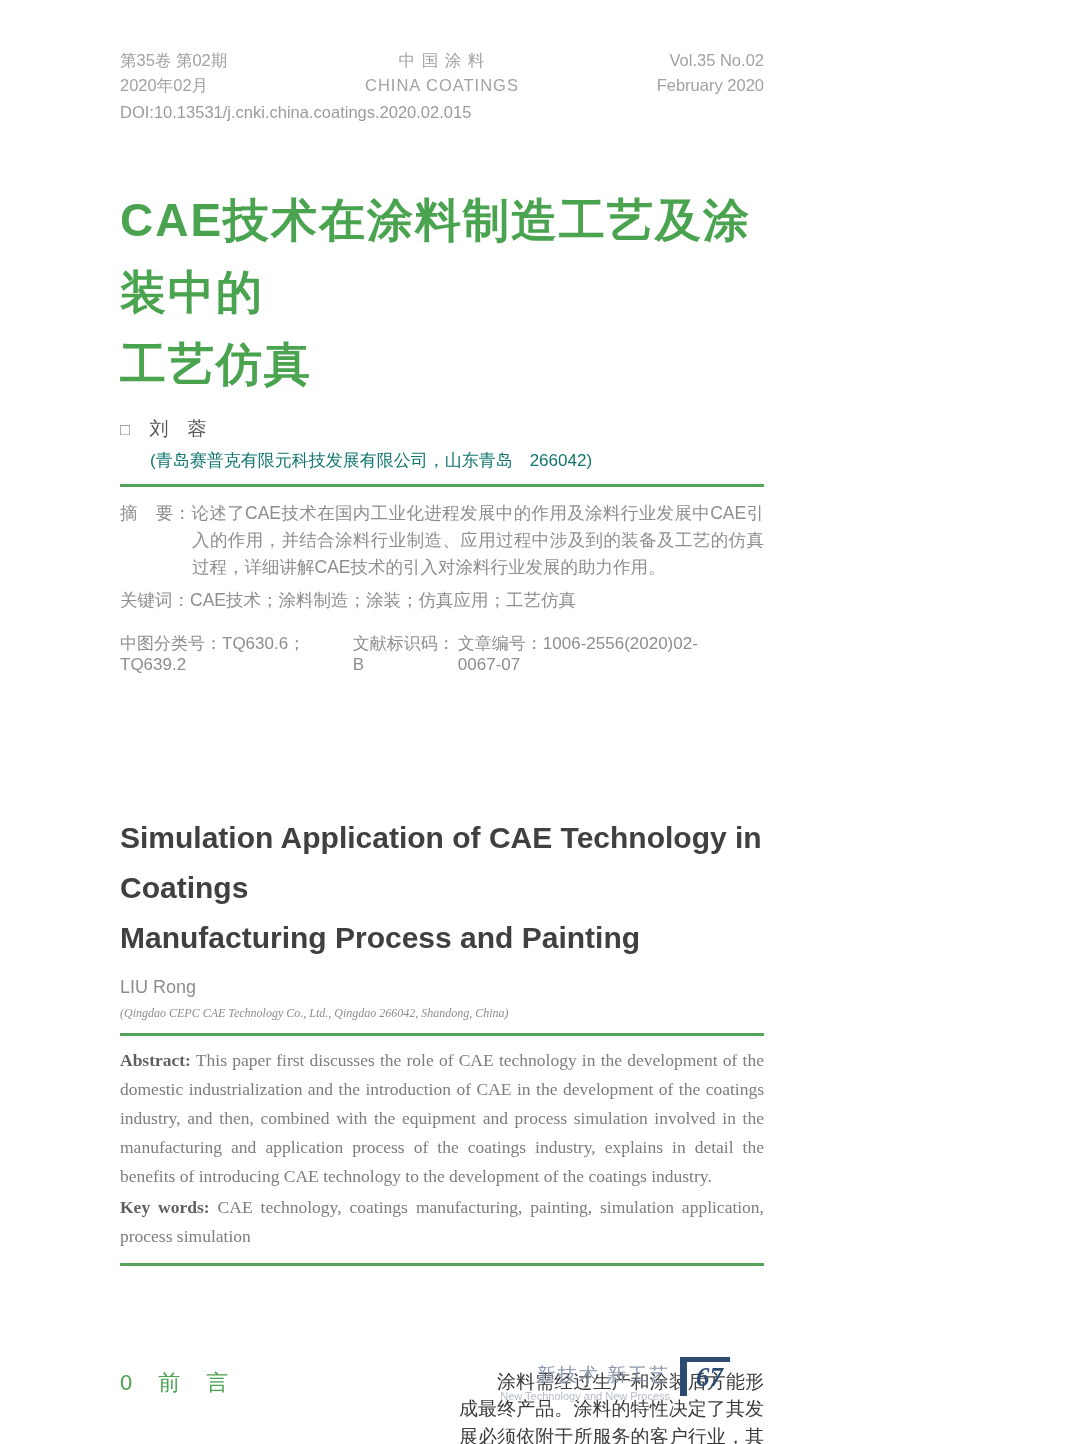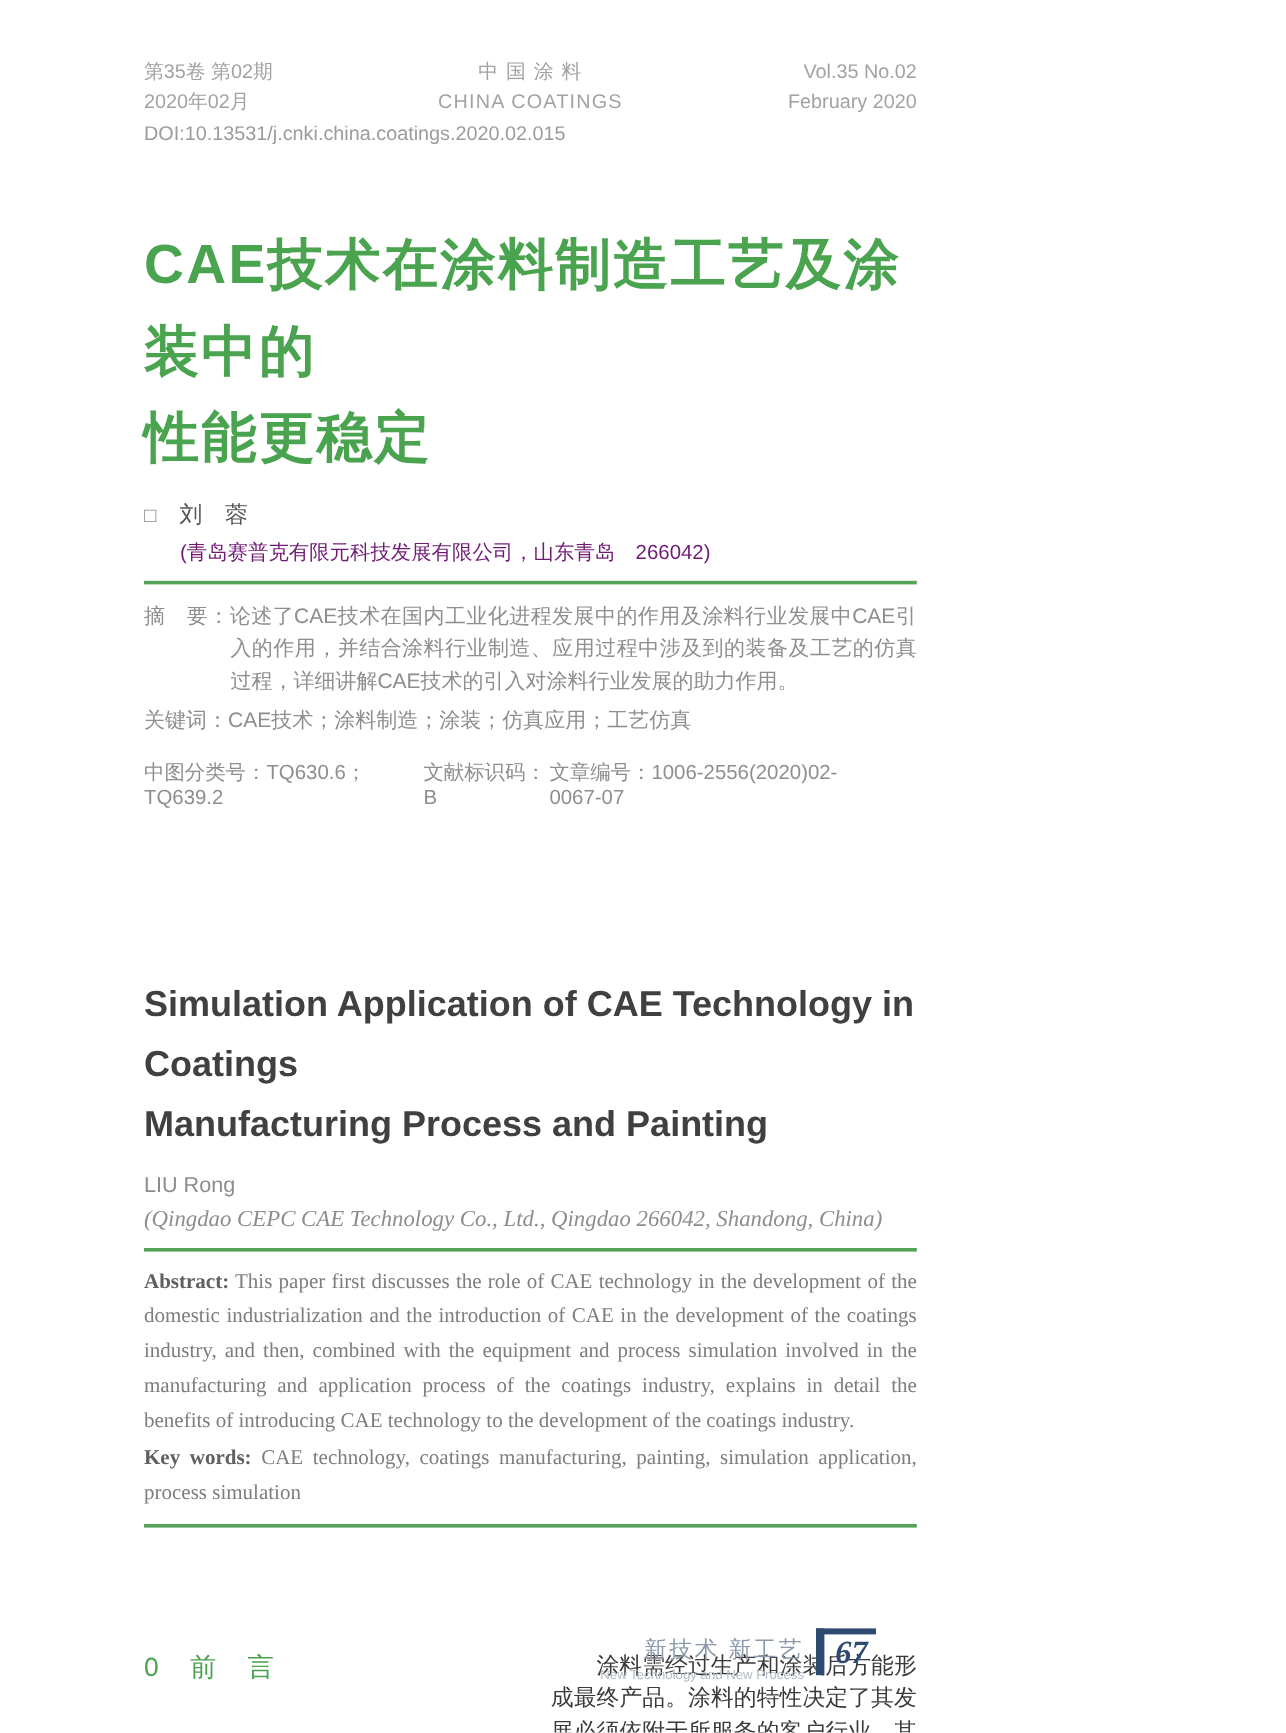--- a/index.html
+++ b/index.html
@@ -19,38 +19,38 @@
   .hcol.right  { text-align:right; }
   .doi { margin-top:5px; color:#9b9b9b; font-size:16.5px; }
 
   
   .title-cn {
     margin:62px 0 0; color:#4aa34f;
     font-size:46px; line-height:72px; font-weight:bold; letter-spacing:2px;
   }
   .author-line { margin-top:16px; font-size:19px; color:#555555; }
   .author-line .marker { color:#8a8a8a; margin-right:14px; font-size:17px; }
-  .affil-cn { margin-top:7px; margin-left:30px; font-size:17px; color:#701a75; }
+  .affil-cn { margin-top:7px; margin-left:30px; font-size:17px; color:#0f766e; }
 
   .rule-green { height:3px; background:#55a25b; border:0; margin:12px 0 0; }
 
   .abs-cn {
     margin:13px 0 0; color:#8e8e8e; font-size:17.5px; line-height:27px;
     padding-left:72px; text-indent:-72px; text-align:justify;
   }
   .kw-cn  { margin-top:6px; color:#8e8e8e; font-size:17.5px; line-height:27px; }
   .meta-row {
     display:flex; justify-content:space-between;
     margin-top:13px; color:#8e8e8e; font-size:17px; padding-right:26px;
   }
 
   
   .title-en { margin:138px 0 0; color:#404040; font-weight:bold; font-size:30px; line-height:50px; }
   .author-en { margin-top:14px; color:#8d8d8d; font-size:18px; }
-  .affil-en  { margin-top:8px; color:#8d8d8d; font-size:19px; font-style:italic;
+  .affil-en  { margin-top:8px; color:#8d8d8d; font-size:12px; font-style:italic;
                font-family:"Liberation Serif", serif; }
   .abs-en, .kw-en {
     margin:10px 0 0; font-family:"Liberation Serif", serif;
     font-size:17.5px; line-height:29px; color:#7d7d7d; text-align:justify;
   }
   .kw-en { margin-top:2px; }
   .abs-label, .kw-label { font-weight:bold; color:#606060; font-family:"Liberation Serif", serif; }
 
   
   .section { margin-top:102px; }
@@ -93,21 +93,21 @@
       <div class="hcol right">
         <div>Vol.35 No.02</div>
         <div>February 2020</div>
       </div>
     </div>
     <div class="doi">DOI:10.13531/j.cnki.china.coatings.2020.02.015</div>
   </header>
 
   <h1 class="title-cn">
     <span>CAE技术在涂料制造工艺及涂装中的</span><br>
-    <span>性能更稳定</span>
+    <span>工艺仿真</span>
   </h1>
 
   <div class="author-line">
     <span class="marker">□</span>
     <span class="name">刘　蓉</span>
   </div>
   <div class="affil-cn">(青岛赛普克有限元科技发展有限公司，山东青岛　266042)</div>
 
   <hr class="rule-green">
 

